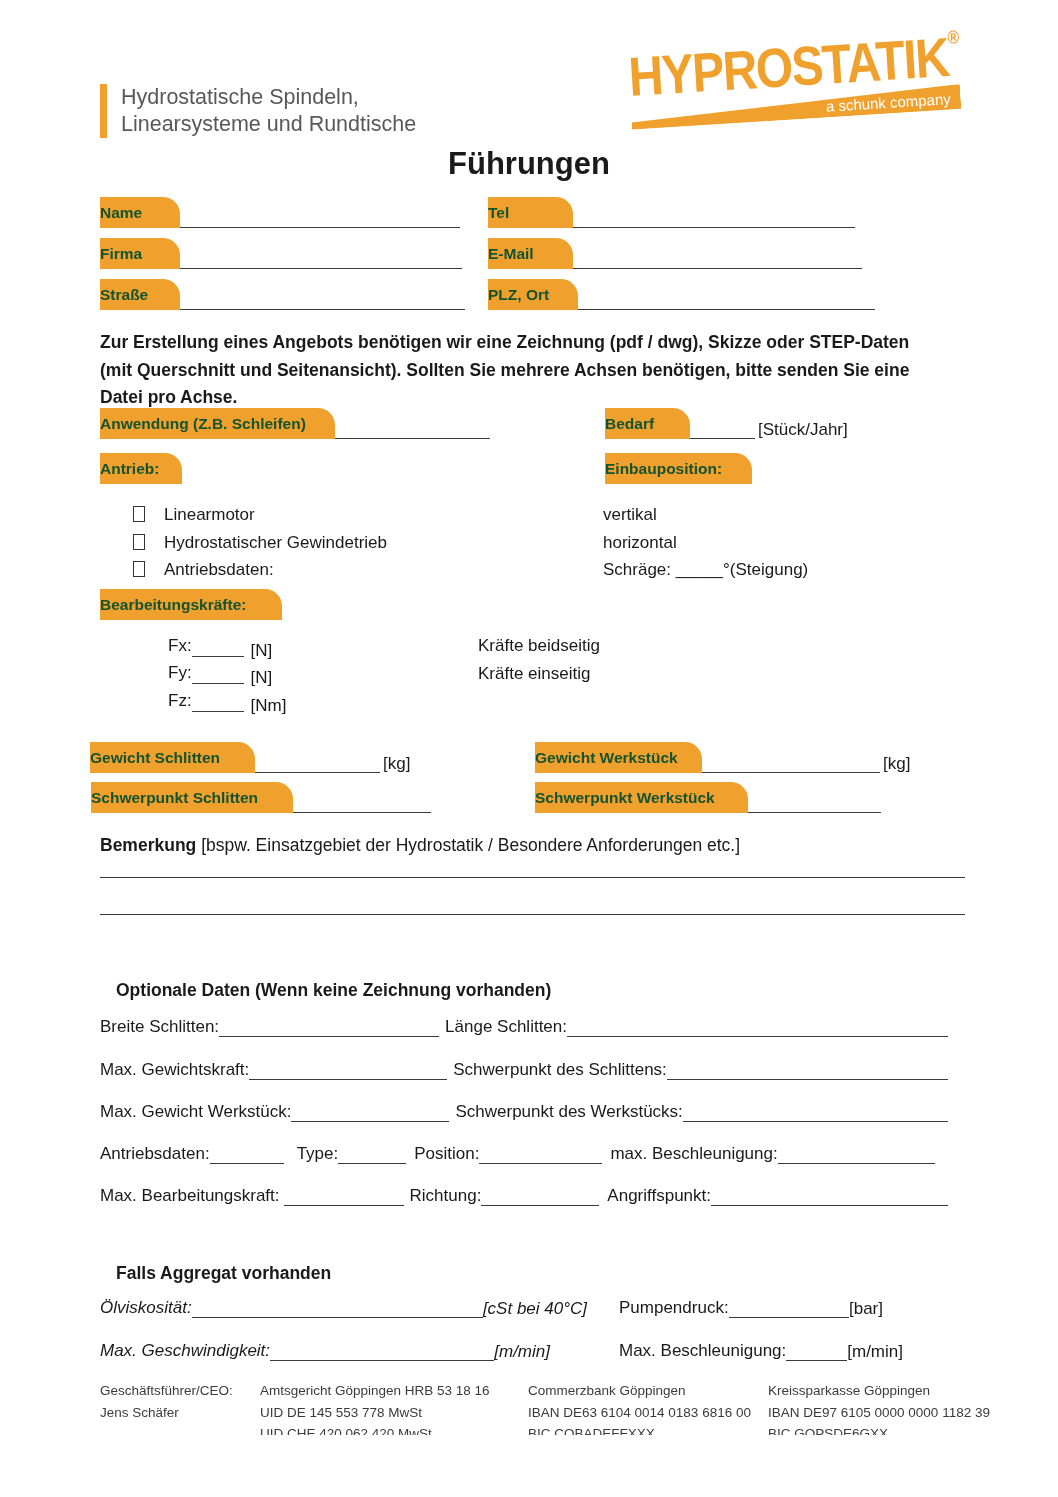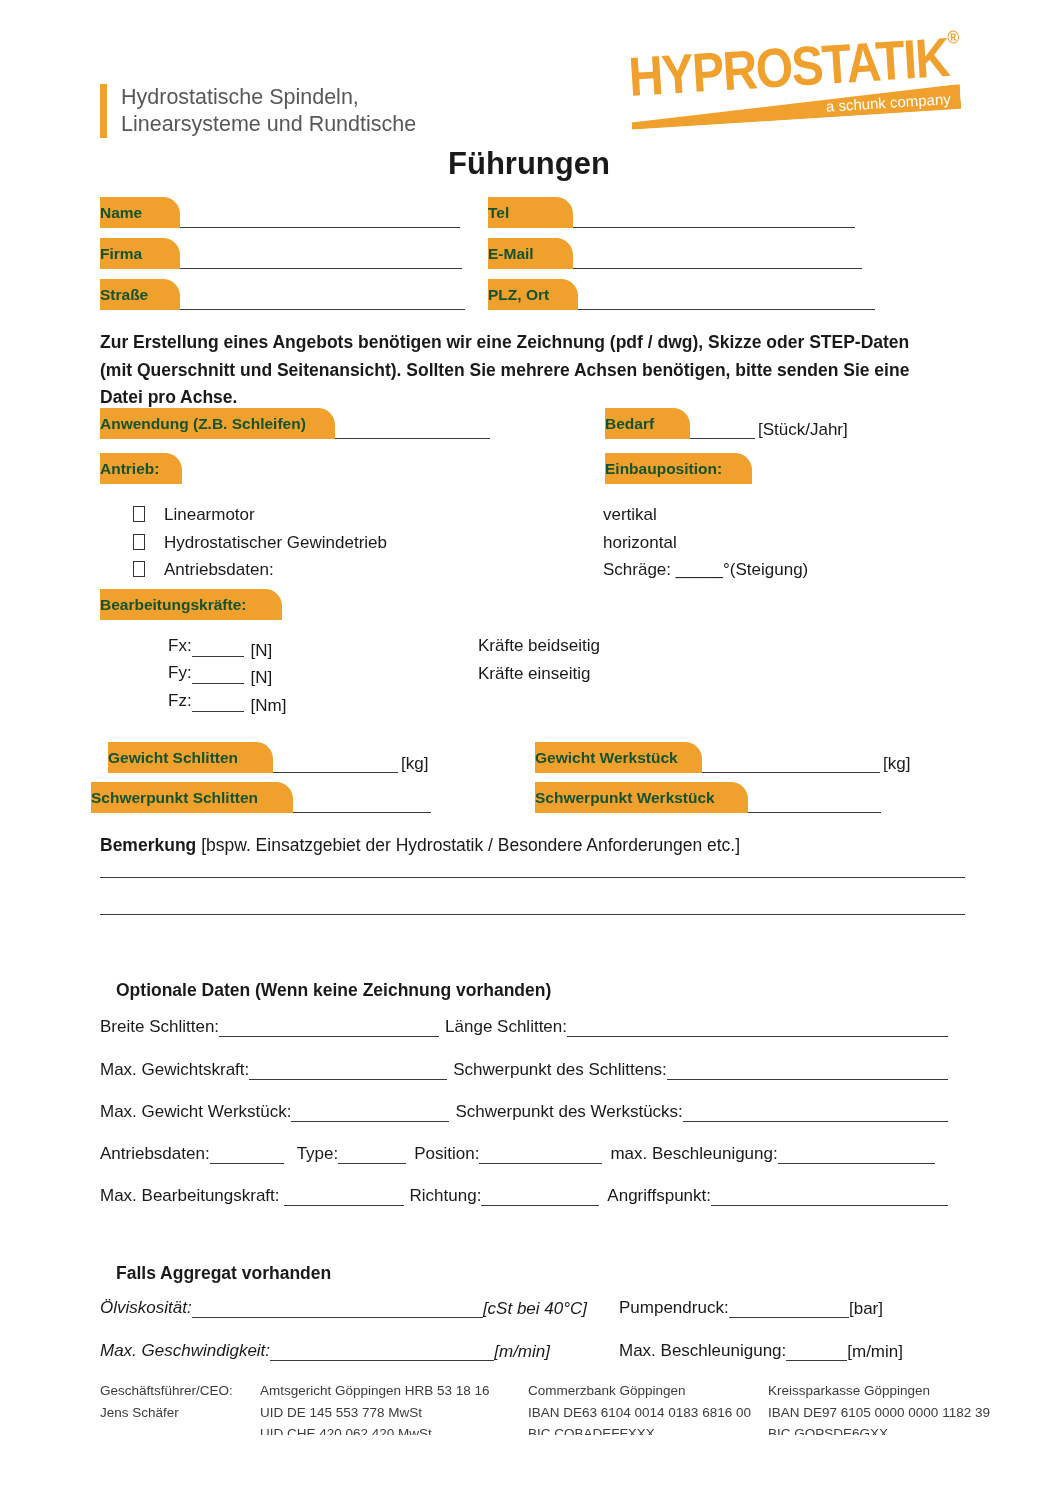--- a/index.html
+++ b/index.html
@@ -172,21 +172,21 @@
       <span>Fz:</span>
       <span class="fill"></span>
       <span class="unit">[Nm]</span>
     </div>
   </div>
   <div class="sides">
     <div>Kräfte beidseitig</div>
     <div>Kräfte einseitig</div>
   </div>
 
-  <div class="crow" style="top:742px; left:108px; width:330px;">
+  <div class="crow" style="top:742px; left:90px; width:330px;">
     <div class="tab" style="width:165px;">
         <span>Gewicht Schlitten</span>
       </div>
     <span class="fill" style="width:125px;"></span>
     <span class="unit">[kg]</span>
   </div>
   <div class="crow" style="top:742px; left:535px; width:390px;">
     <div class="tab" style="width:167px;">
         <span>Gewicht Werkstück</span>
       </div>

